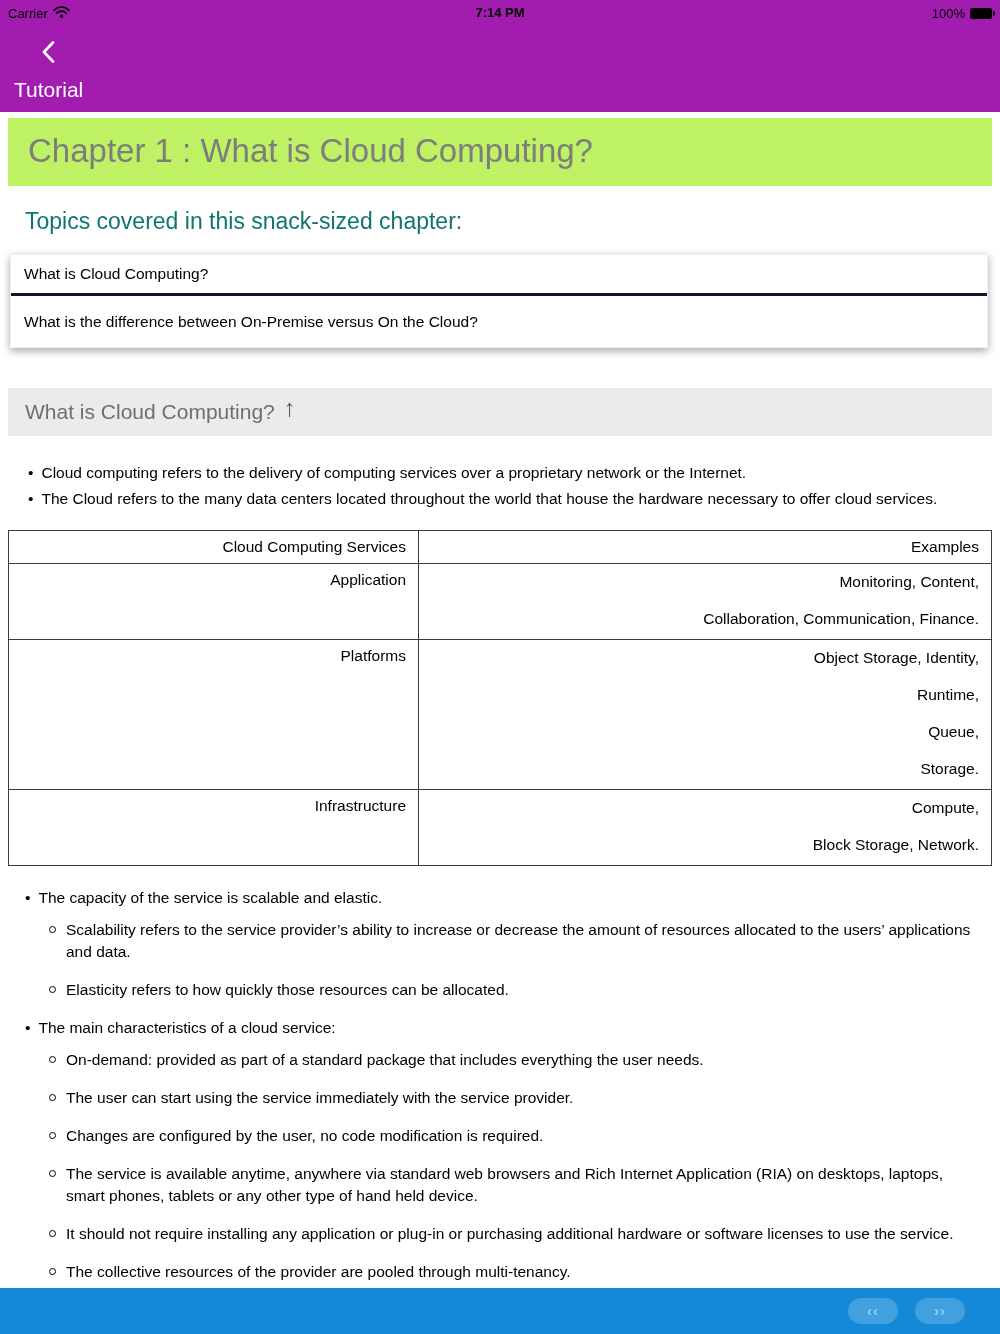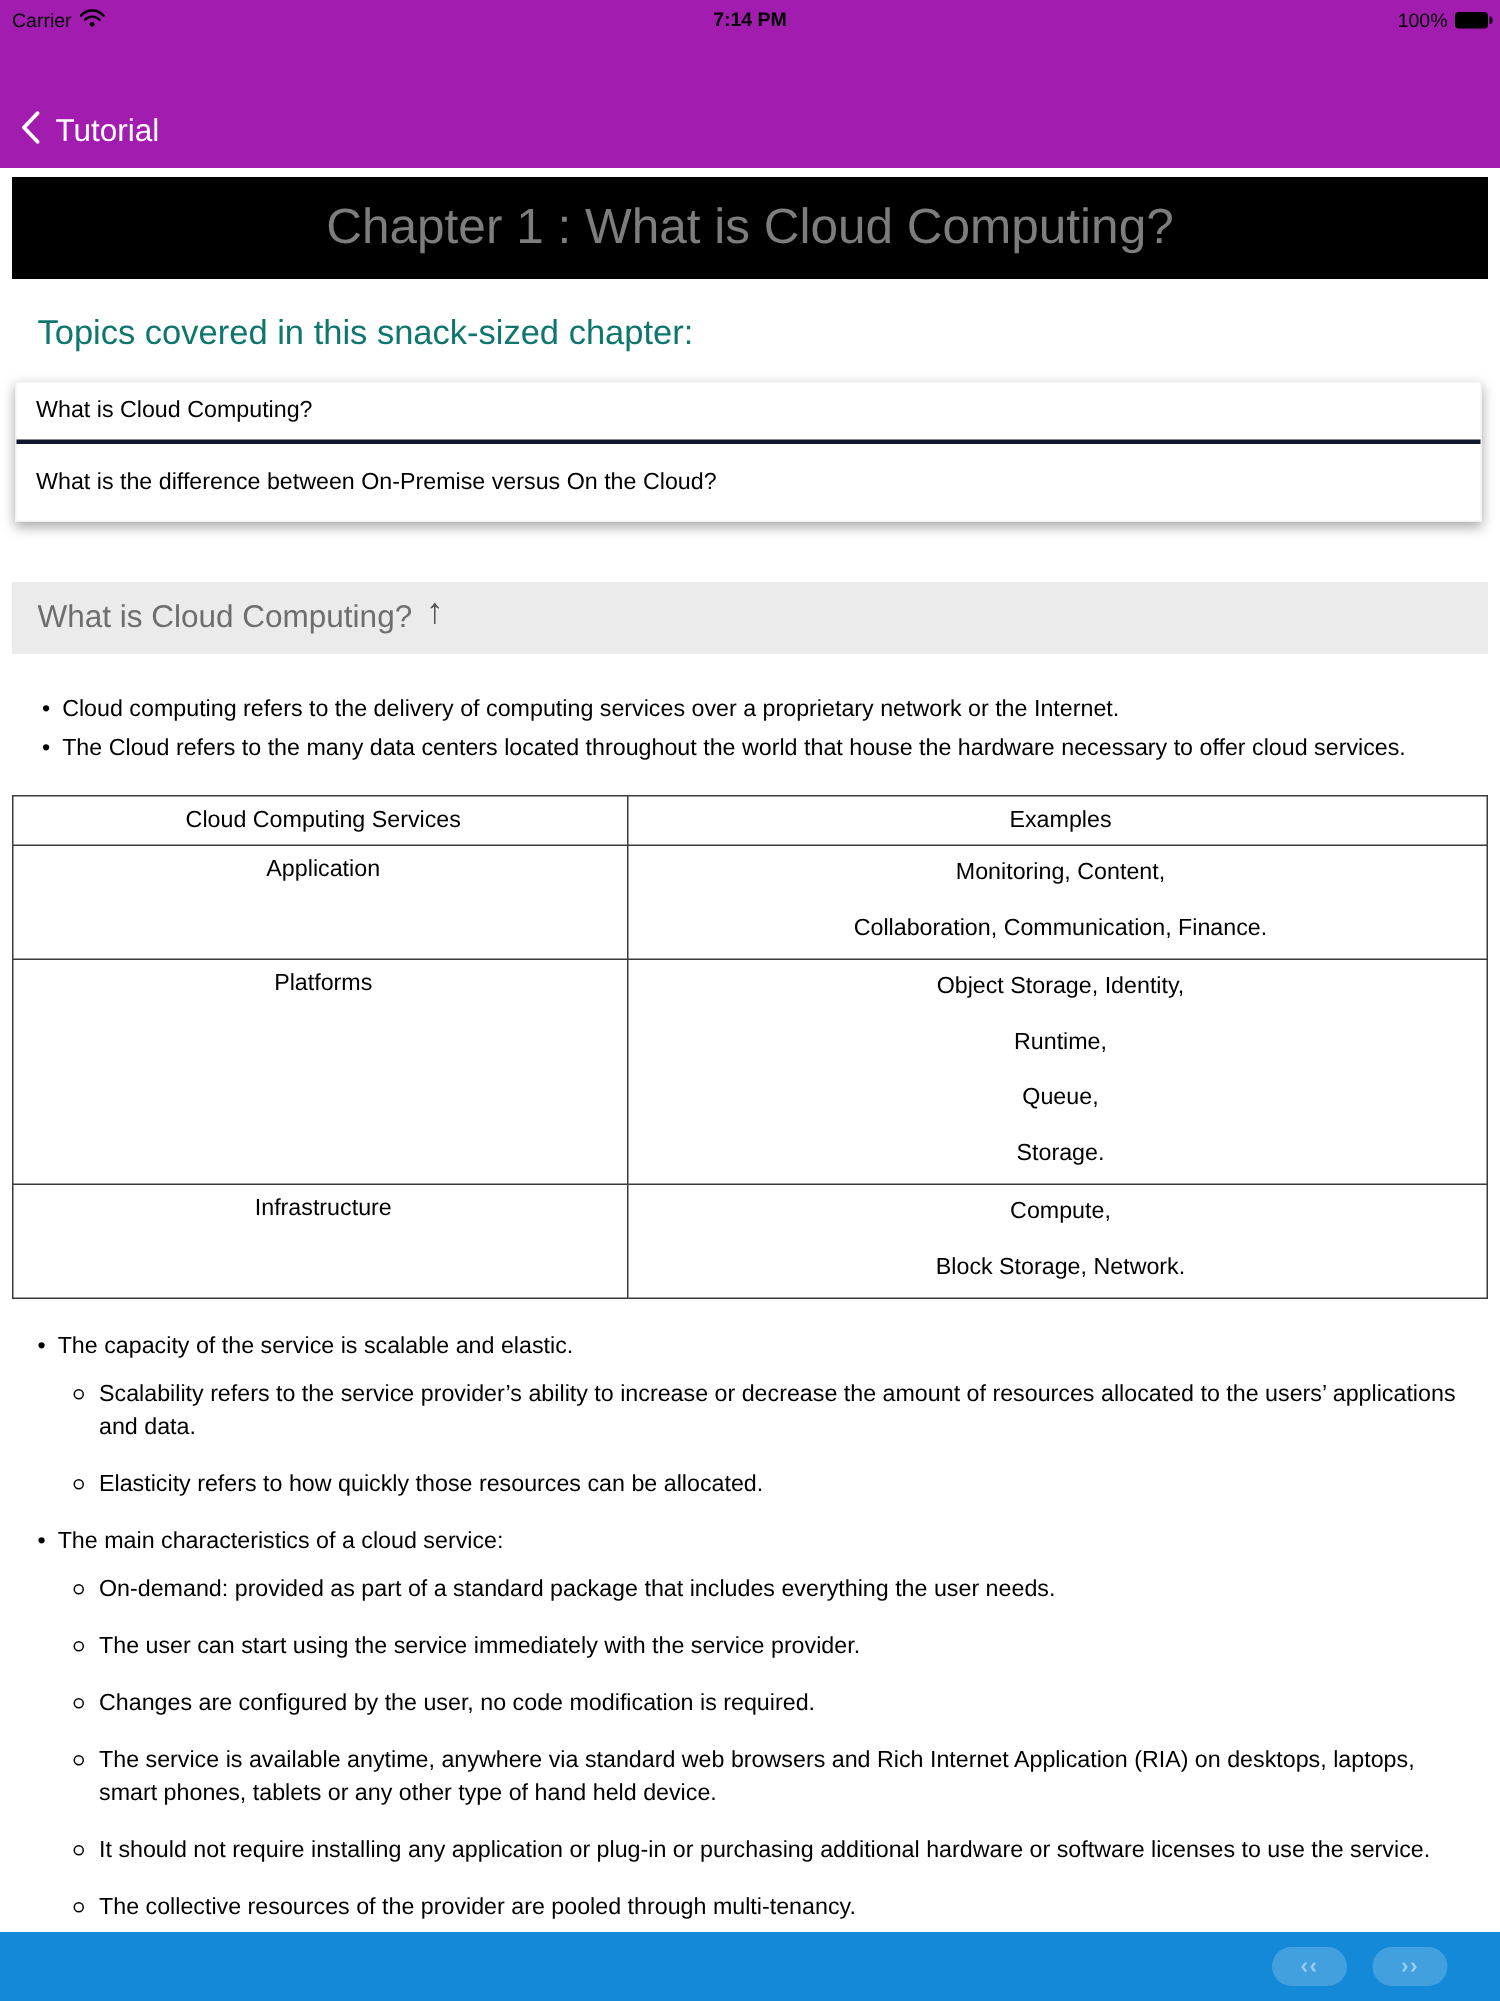--- a/index.html
+++ b/index.html
@@ -35,31 +35,30 @@
     content: ''; position: absolute; right: -3px; top: 3px;
     width: 2.5px; height: 5px; background: #000; border-radius: 0 2px 2px 0;
   }
   .nav-bar {
     position: absolute; left: 14px; bottom: 10px;
     display: flex; align-items: center;
   }
   .back-button {
     display: flex; align-items: center; gap: 10px;
     background: none; border: none; padding: 0; cursor: pointer;
-    color: #ffffff; font-size: 21px; font-family: inherit;
+    color: #ffffff; font-size: 21px; font-family: inherit; flex-direction: column;
   }
 
   
   .chapter-header {
     margin: 6px 8px 0 8px;
-    background: #000000;
+    background: #bef264;
     padding: 14px 20px 16px 20px;
     font-size: 33px;
     color: #7d7d7d;
-    text-align: center;
   }
 
   
   .topics-heading {
     margin: 22px 10px 0 25px;
     font-size: 23px;
     color: #0f766e;
   }
   .topics-card {
     margin: 19px 12px 0 10px;
@@ -122,21 +121,21 @@
   
   table.services-table {
     margin: 20px 8px 0 8px;
     width: 984px;
     border-collapse: collapse;
     font-size: 15.5px;
     color: #000;
   }
   .services-table th, .services-table td {
     border: 1.5px solid #3a3a3a;
-    text-align: center;
+    text-align: right;
     vertical-align: top;
     font-weight: 400;
     padding: 7px 12px 7px 16px;
   }
   .services-table col.c1 { width: 410px; }
   .services-table td p { margin: 2px 0 19px 0; }
   .services-table td p:last-child { margin-bottom: 4px; }
 
   
   .footer-bar {

